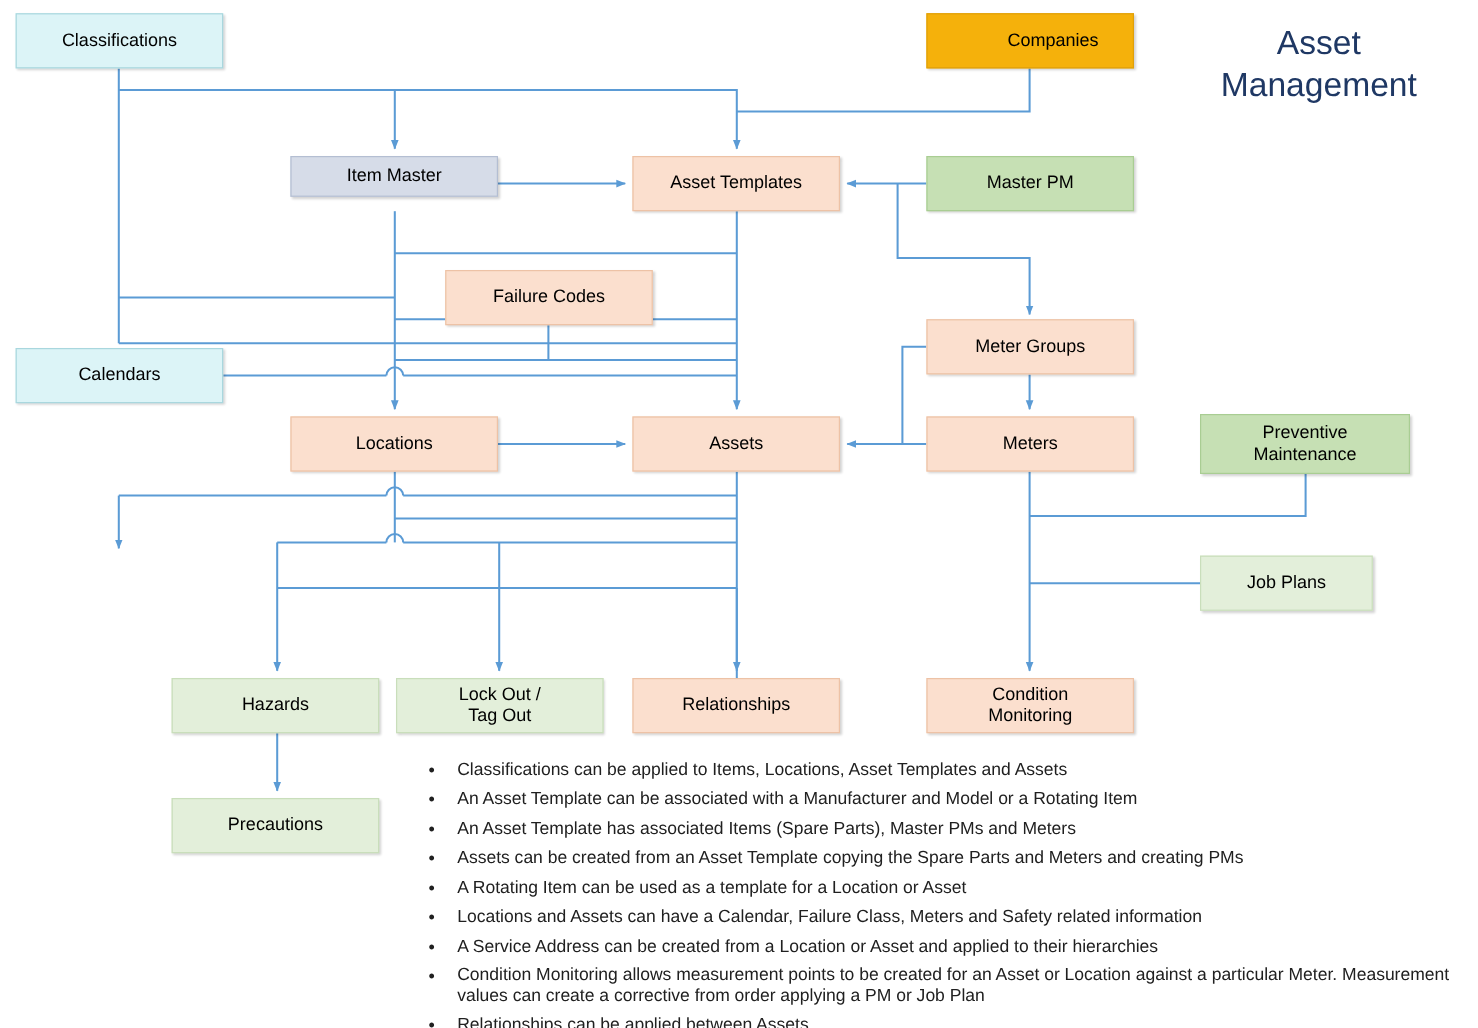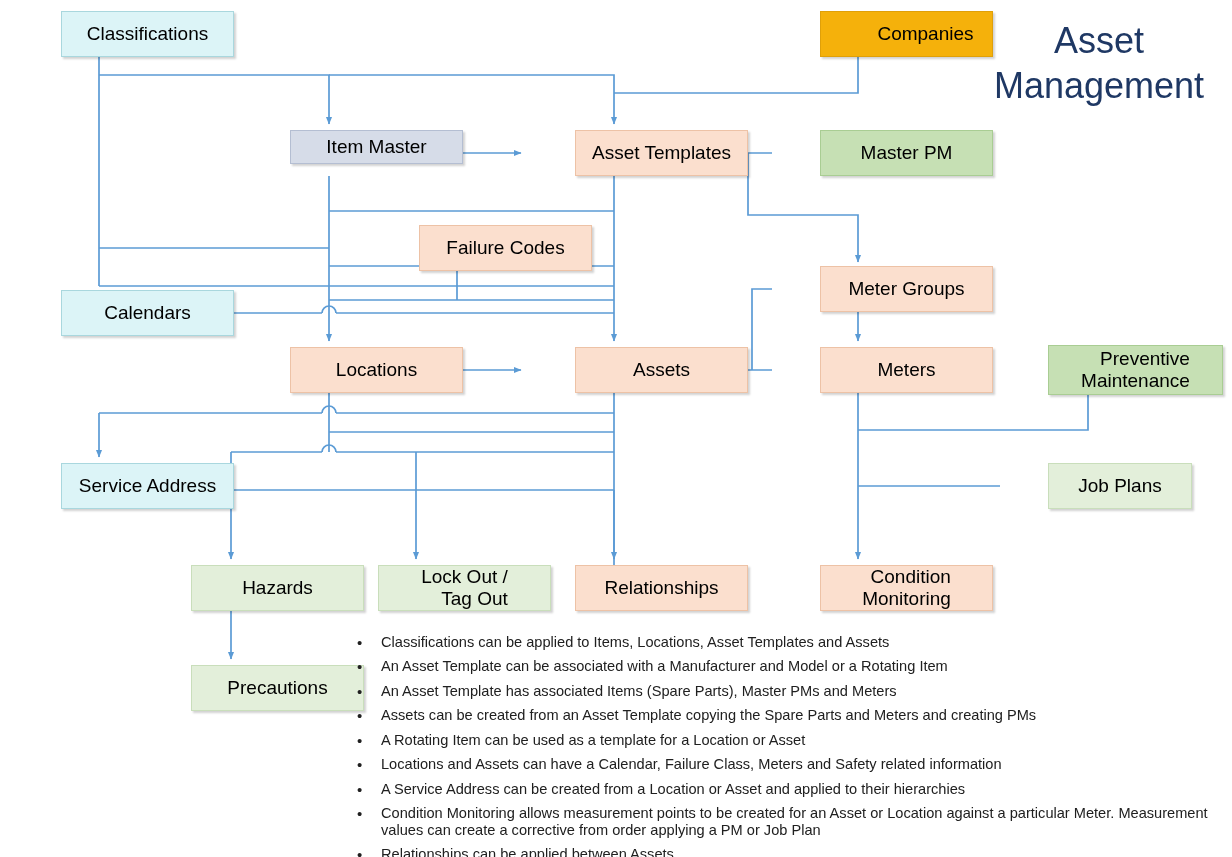--- a/index.html
+++ b/index.html
@@ -1,29 +1,29 @@
 <!DOCTYPE html>
 <html><head>
 <meta charset="utf-8">
 <style>
   html,body{margin:0;padding:0;background:#ffffff;}
   body{font-family:"Liberation Sans","DejaVu Sans",sans-serif;}
   #page{position:relative;width:1232px;height:857px;overflow:hidden;background:#fff;}
   #wires{position:absolute;left:0;top:0;width:1232px;height:857px;}
   .node{position:absolute;box-sizing:border-box;display:flex;align-items:center;
-        justify-content:center;text-align:right;line-height:1.18;
-        border:1px solid #bfbfbf;color:#000;font-size:19px;
-        box-shadow:1.5px 1.5px 2px rgba(0,0,0,.18);margin-left:48px;}
+        justify-content:center;text-align:center;line-height:1.18;
+        border:1px solid #bfbfbf;color:#000;font-size:15px;
+        box-shadow:1.5px 1.5px 2px rgba(0,0,0,.18);}
   .c-cyan   {background:#dcf4f7;border-color:#a9d7de;}
   .c-grey   {background:#d6dce8;border-color:#b4bed2;}
   .c-peach  {background:#fbdfce;border-color:#edc2a6;}
   .c-amber  {background:#f5b10b;border-color:#e0a009;padding-left:38px;}
   .c-green  {background:#c6e0b4;border-color:#a9cd93;}
   .c-paleg  {background:#e3efda;border-color:#c9debb;}
-  #title{position:absolute;color:#1f3864;font-size:36px;line-height:1.26;
+  #title{position:absolute;color:#1f3864;font-size:28px;line-height:1.26;
          text-align:center;font-weight:400;}
   #notes{position:absolute;font-size:14.6px;color:#202020;line-height:1.0;}
   #notes ul{margin:0;padding-left:26px;list-style:none;}
   #notes li{position:relative;margin:0 0 7.5px 0;line-height:1.16;}
   #notes li:before{content:"\2022";position:absolute;left:-24px;top:0;font-size:15px;}
 </style>
 </head>
 <body>
 
 <div id="page">
@@ -115,21 +115,20 @@
   <div class="node c-peach" style="left:527px;top:130px;width:173px;height:46px">Asset Templates</div>
   <div class="node c-green" style="left:772px;top:130px;width:173px;height:46px">Master PM</div>
   <div class="node c-peach" style="left:371px;top:225px;width:173px;height:46px">Failure Codes</div>
   <div class="node c-cyan" style="left:13px;top:290px;width:173px;height:46px">Calendars</div>
   <div class="node c-peach" style="left:772px;top:266px;width:173px;height:46px">Meter Groups</div>
   <div class="node c-peach" style="left:242px;top:347px;width:173px;height:46px">Locations</div>
   <div class="node c-peach" style="left:527px;top:347px;width:173px;height:46px">Assets</div>
   <div class="node c-peach" style="left:772px;top:347px;width:173px;height:46px">Meters</div>
   <div class="node c-green" style="left:1000px;top:345px;width:175px;height:50px;white-space:pre-line">Preventive
 Maintenance</div>
-  <div class="node c-cyan" style="left:13px;top:463px;width:173px;height:46px">Service Address</div>
   <div class="node c-paleg" style="left:1000px;top:463px;width:144px;height:46px">Job Plans</div>
   <div class="node c-paleg" style="left:143px;top:565px;width:173px;height:46px">Hazards</div>
   <div class="node c-paleg" style="left:330px;top:565px;width:173px;height:46px;white-space:pre-line">Lock Out /
 Tag Out</div>
   <div class="node c-peach" style="left:772px;top:565px;width:173px;height:46px;white-space:pre-line">Condition
 Monitoring</div>
   <div class="node c-peach" style="left:527px;top:565px;width:173px;height:46px">Relationships</div>
   <div class="node c-paleg" style="left:143px;top:665px;width:173px;height:46px">Precautions</div>
 
   <div id="title" style="left:966px;top:18px;width:266px;">

